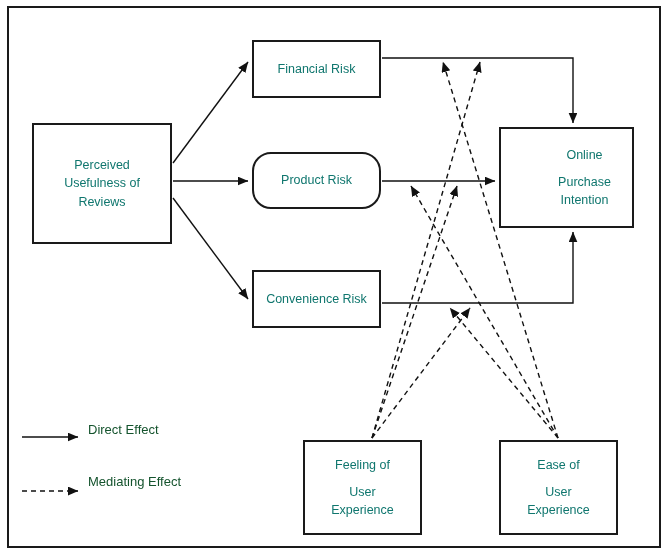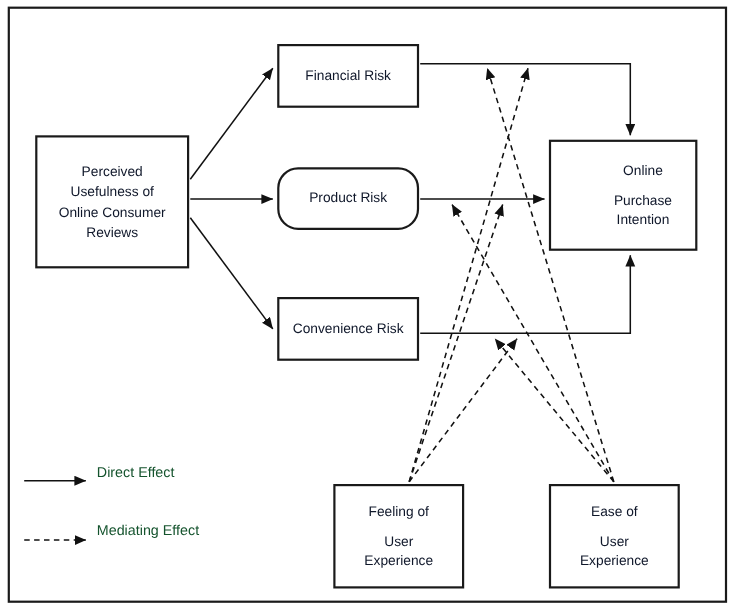--- a/index.html
+++ b/index.html
@@ -38,21 +38,21 @@
   .node {
     position: absolute;
     border: 2px solid #1a1a1a;
     background: #ffffff;
     box-sizing: border-box;
     display: flex;
     flex-direction: column;
     align-items: center;
     justify-content: center;
     text-align: right;
-    color: #0f172a;
+    color: #0f766e;
     font-size: 12.5px;
     line-height: 1.45;
     font-family: "Liberation Sans", sans-serif;
   }
   .node .ln { display: block; white-space: nowrap; }
   .node .gap { display: block; height: 9px; }
 
   #node-perceived { left: 32px;  top: 123px; width: 140px; height: 121px; }
   #node-financial { left: 252px; top: 40px;  width: 129px; height: 58px;  }
   #node-product   { left: 252px; top: 152px; width: 129px; height: 57px; border-radius: 19px;  }
@@ -115,21 +115,20 @@
 
     <g stroke="#111111" fill="none" stroke-width="1.4">
       <line x1="22" y1="437" x2="78" y2="437" marker-end="url(#ah)"></line>
       <line x1="22" y1="491" x2="78" y2="491" stroke-dasharray="5,4" marker-end="url(#ahd)"></line>
     </g>
   </svg>
 
   <div class="node" id="node-perceived">
     <span class="ln">Perceived</span>
     <span class="ln">Usefulness of</span>
-    <span class="ln">Online Consumer</span>
     <span class="ln">Reviews</span>
   </div>
 
   <div class="node" id="node-financial">
     <span class="ln">Financial Risk</span>
   </div>
 
   <div class="node" id="node-product">
     <span class="ln">Product Risk</span>
   </div>

